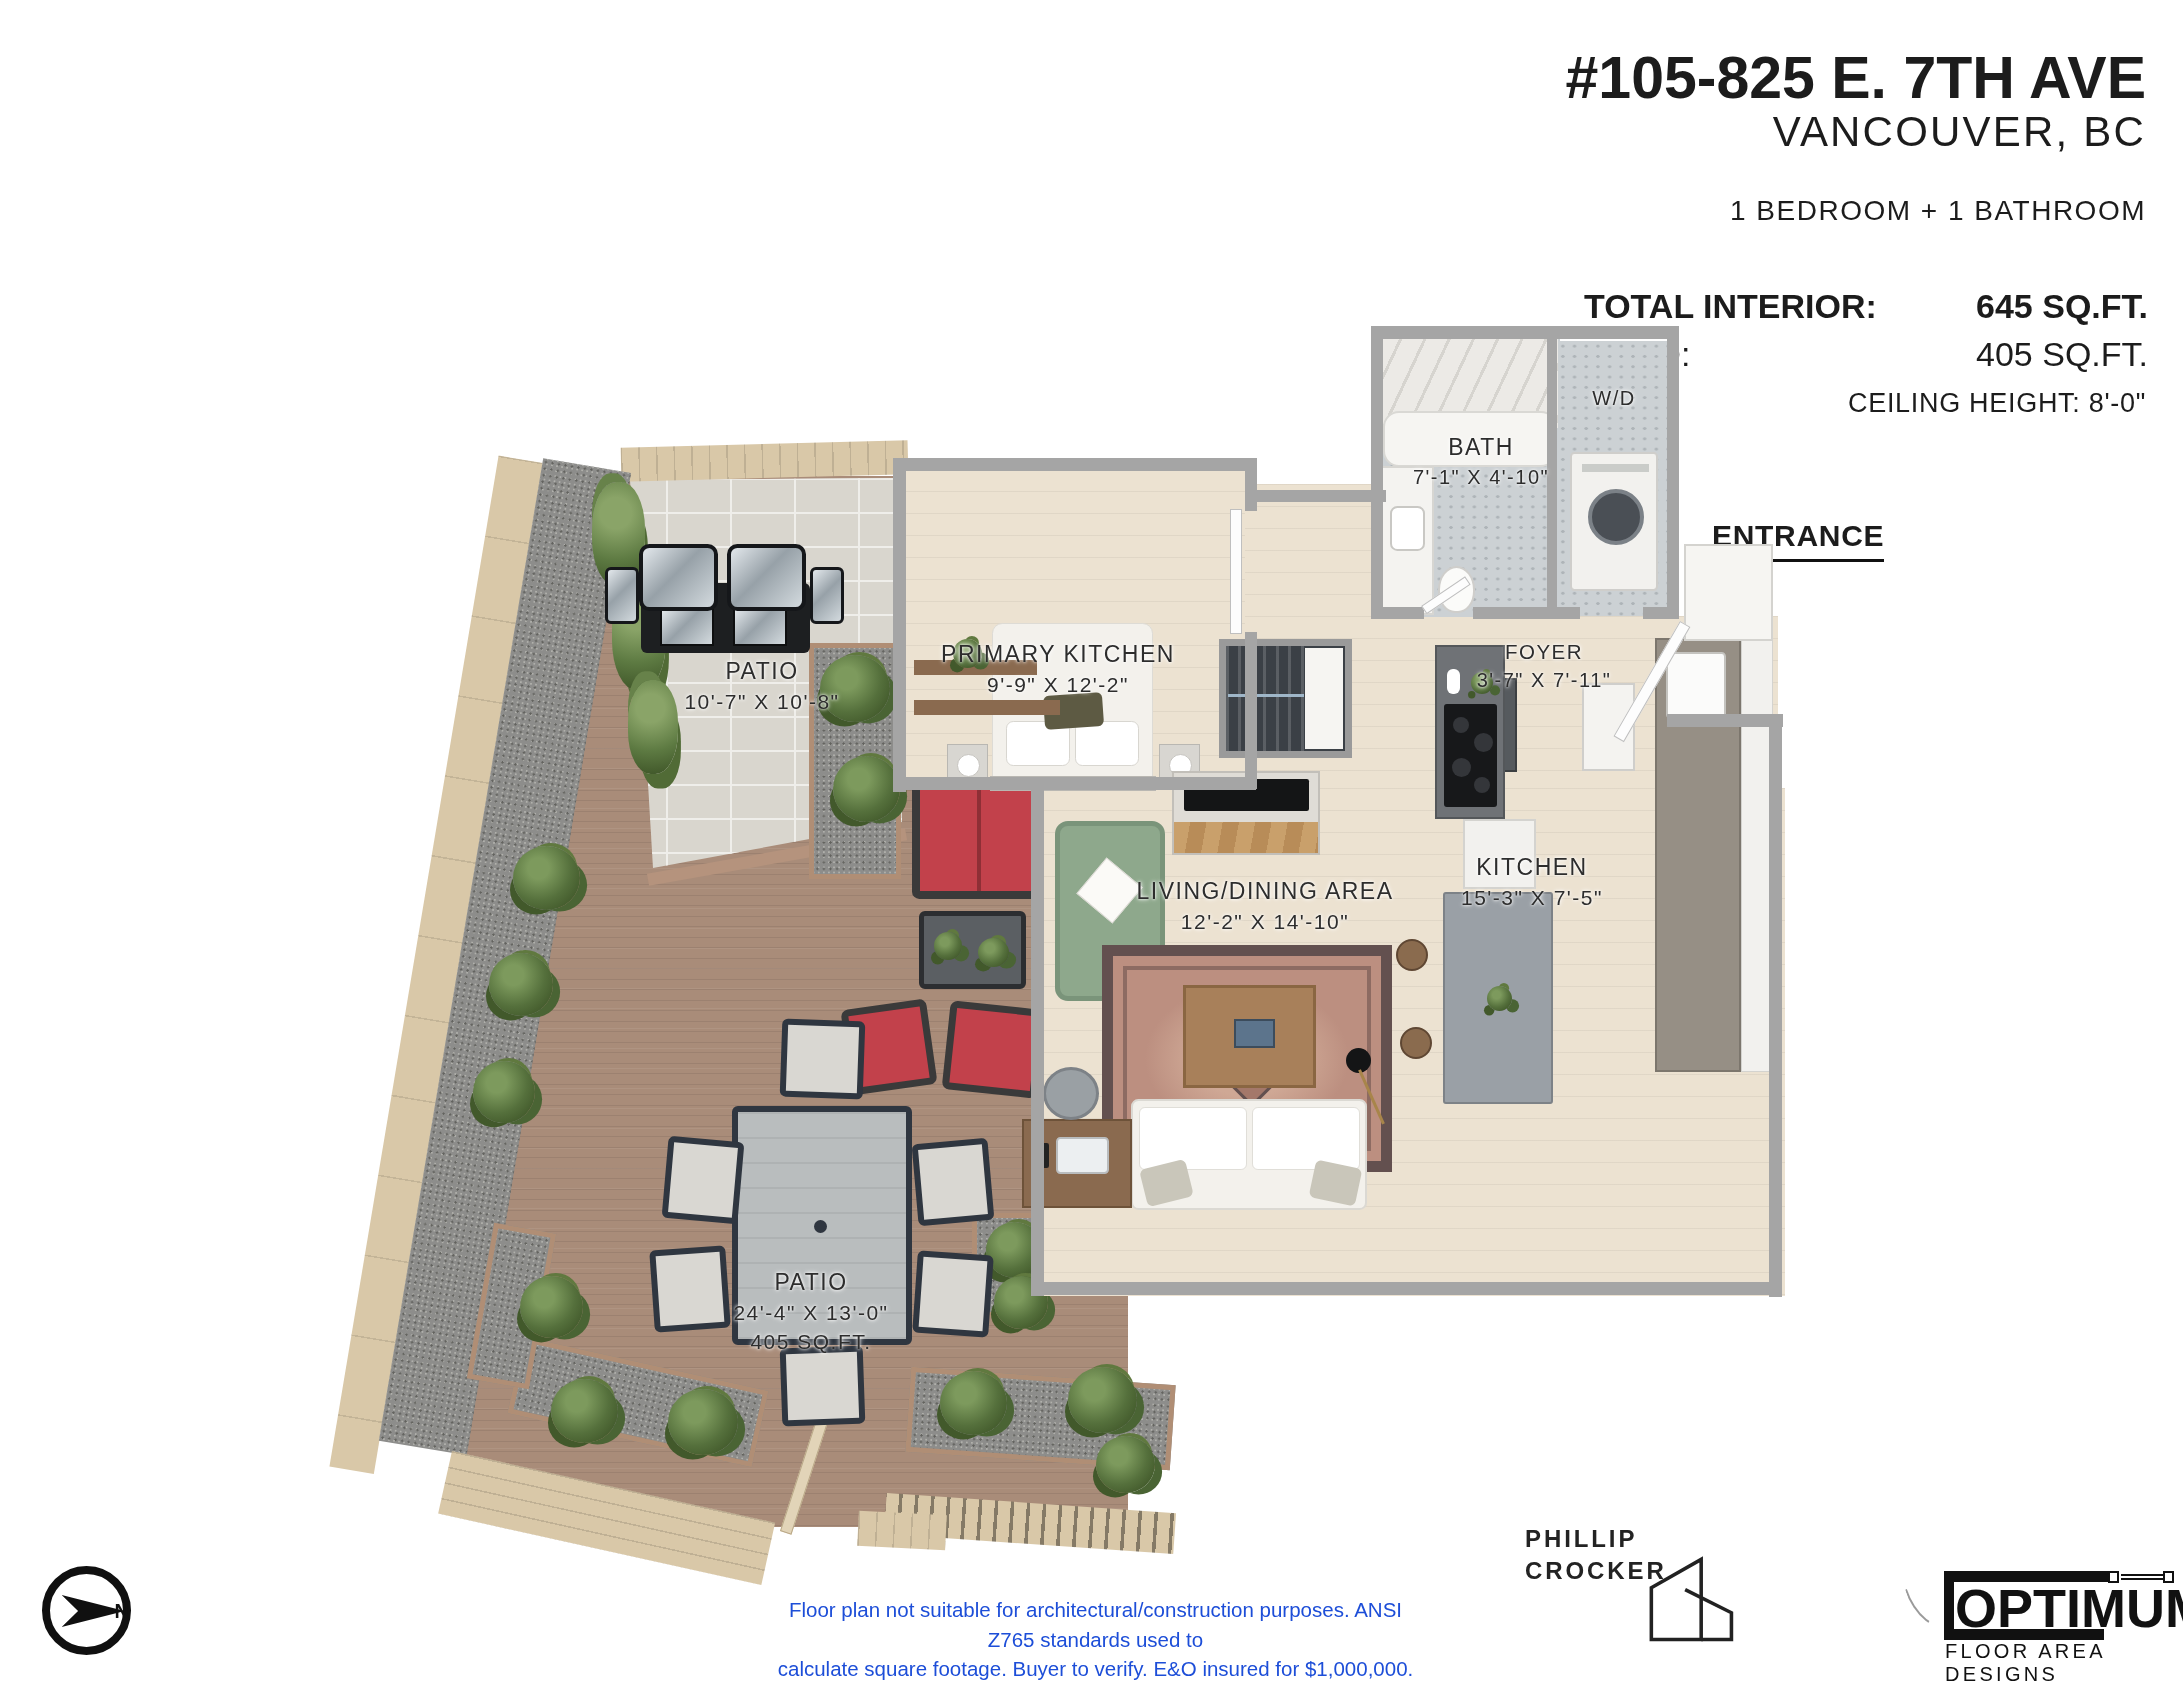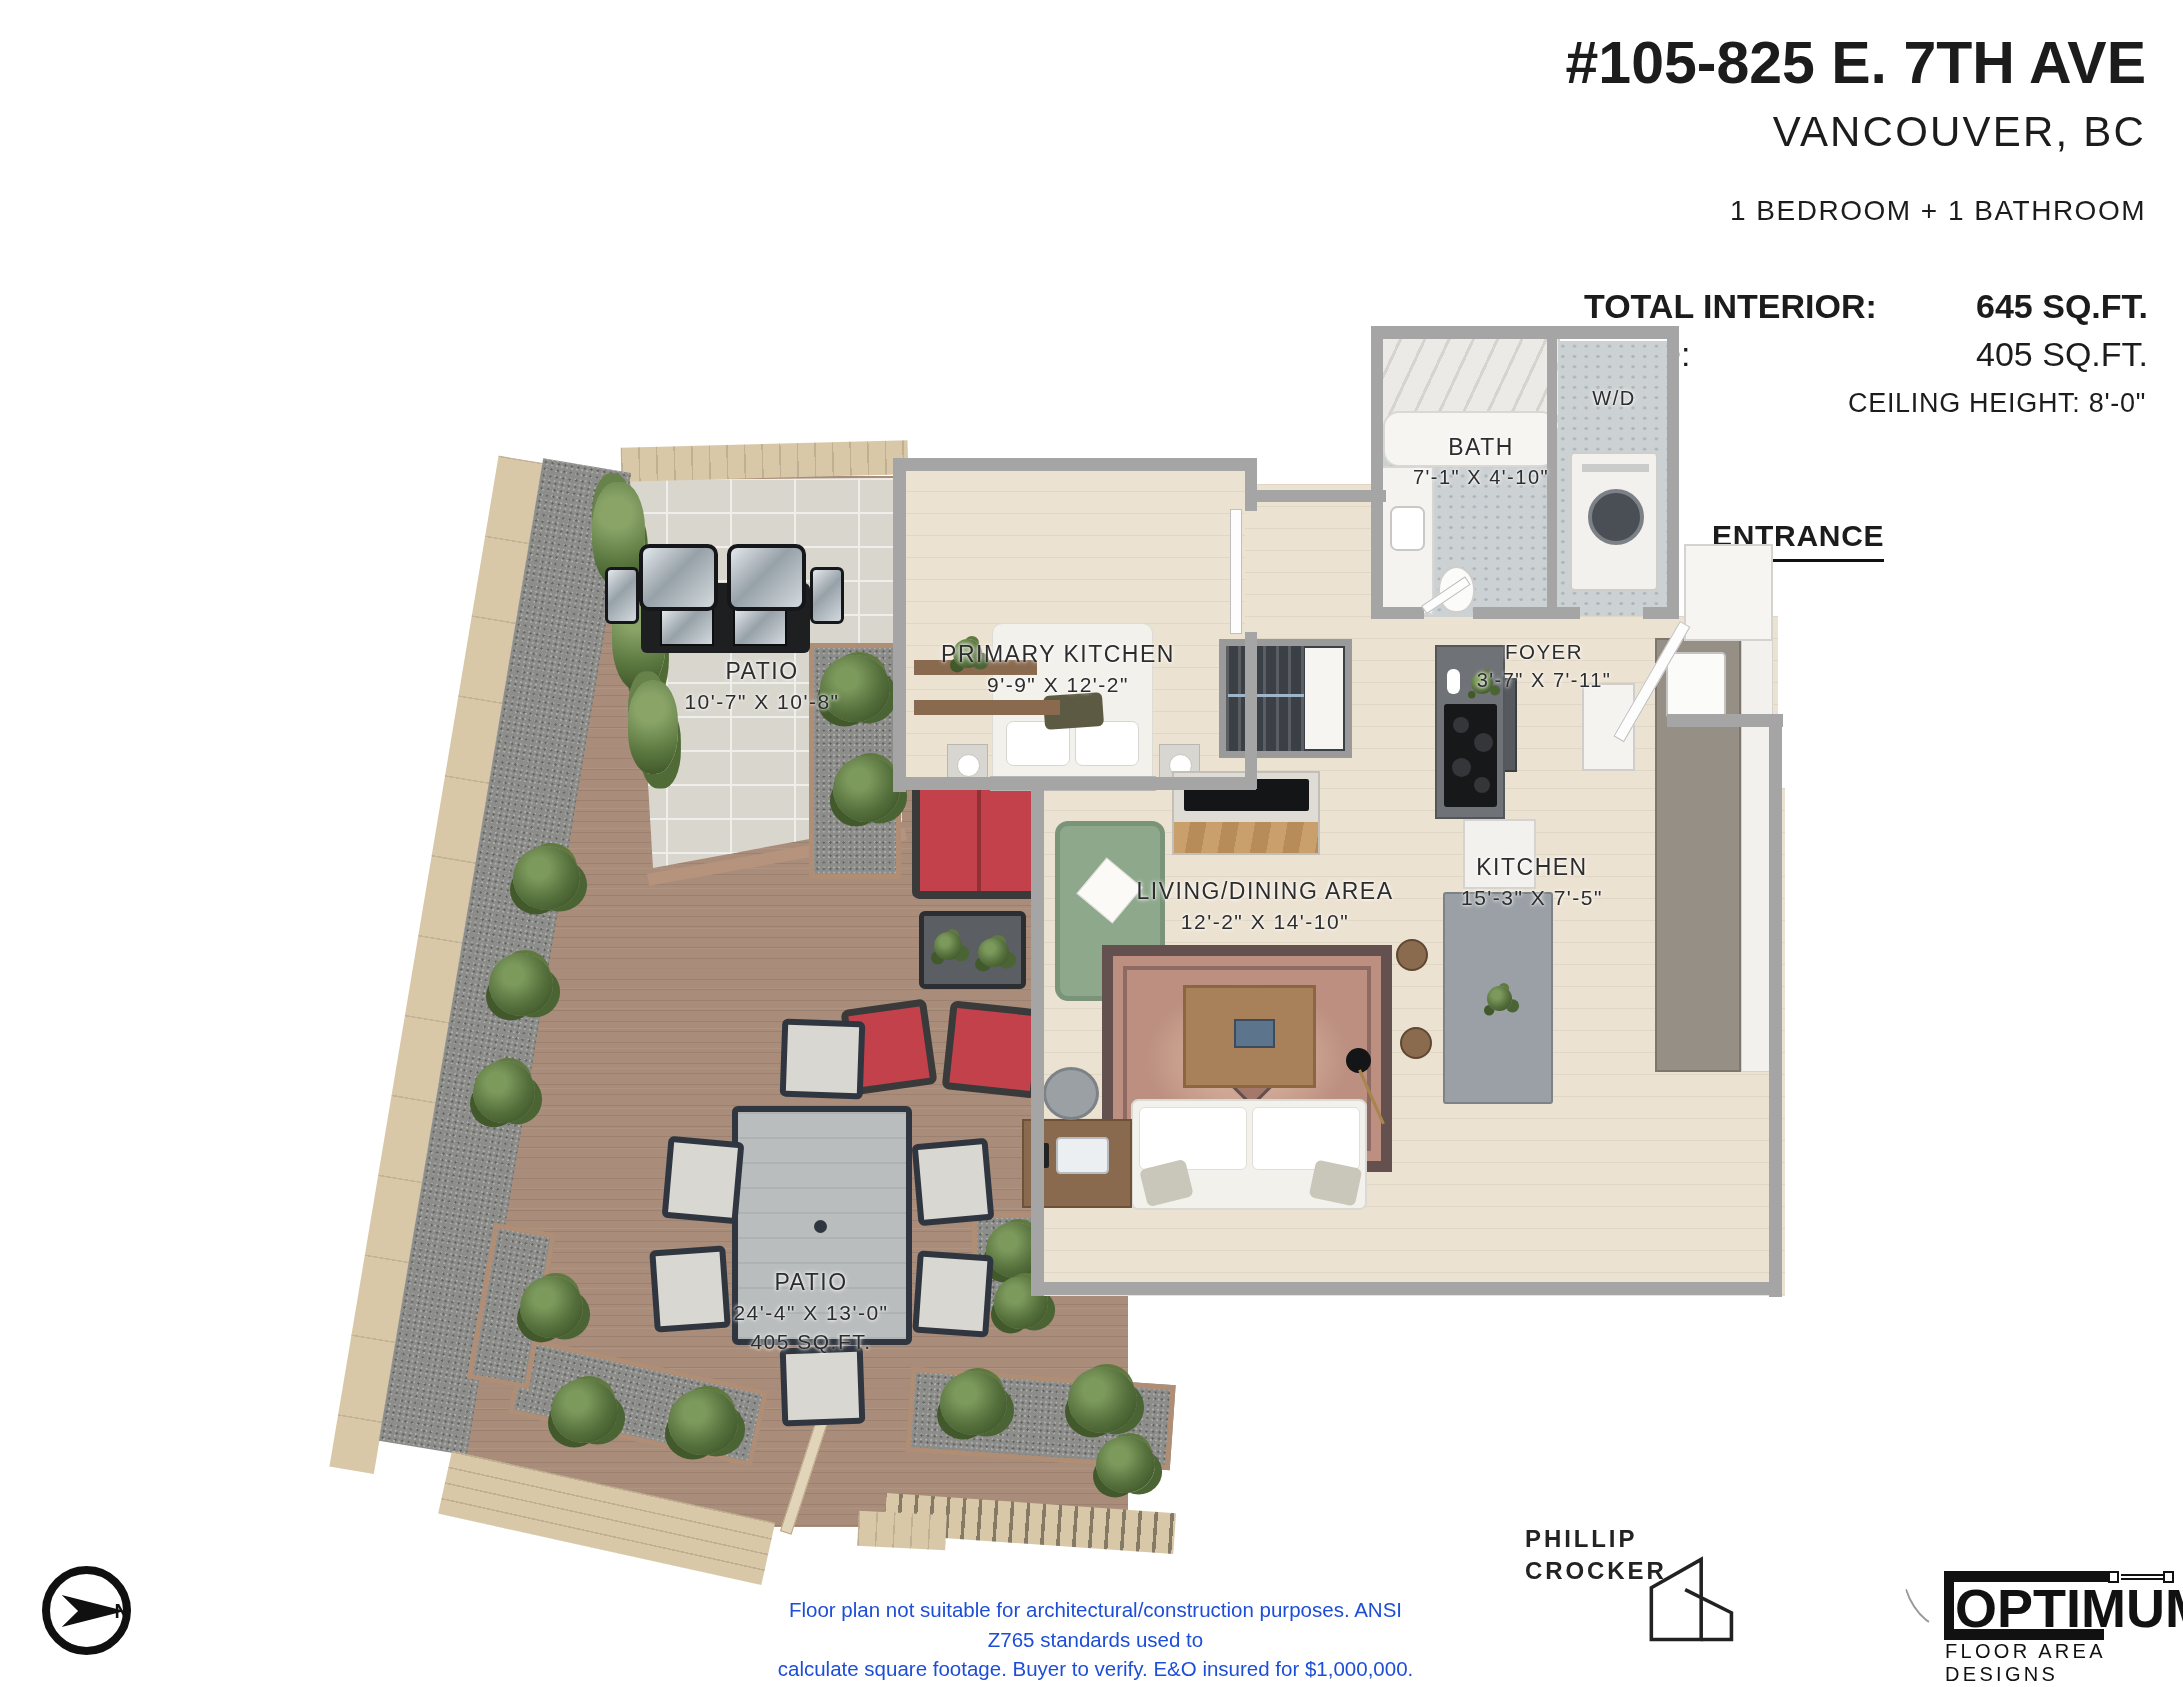--- a/index.html
+++ b/index.html
@@ -1,21 +1,21 @@
 <!DOCTYPE html>
 <html style="font-size:11.7px"><head>
 <meta charset="utf-8">
 <style>
   * { box-sizing: border-box; margin: 0; padding: 0; }
   html,body { width: 2183px; height: 1687px; background: #ffffff; overflow: hidden;
     font-family: "Liberation Sans", sans-serif; color: #1c1c1c; }
   .abs { position: absolute; }
 
   
-  .hdr-address { right: 37px; top: 29px; font-size: 59px; font-weight: 700; letter-spacing: 0px; }
+  .hdr-address { right: 37px; top: 44px; font-size: 59px; font-weight: 700; letter-spacing: 0px; }
   .hdr-city { right: 37px; top: 108px; font-size: 42px; font-weight: 400; letter-spacing: 2.2px; }
   .hdr-config { right: 37px; top: 195px; font-size: 28px; font-weight: 400; letter-spacing: 1.5px; }
   .stat-row { right: 35px; width: 564px; display: flex; justify-content: space-between; font-size: 34px; align-items: center; }
   .stat-row.bold { font-weight: 700; }
   .hdr-ceiling { right: 37px; top: 388px; font-size: 27px; letter-spacing: 0.7px; }
 
   .entrance { left: 1712px; top: 519px; font-size: 30px; font-weight: 700; letter-spacing: 0.7px;
     border-bottom: 3.7px solid #111; padding-bottom: 5.9px; }
 
   

